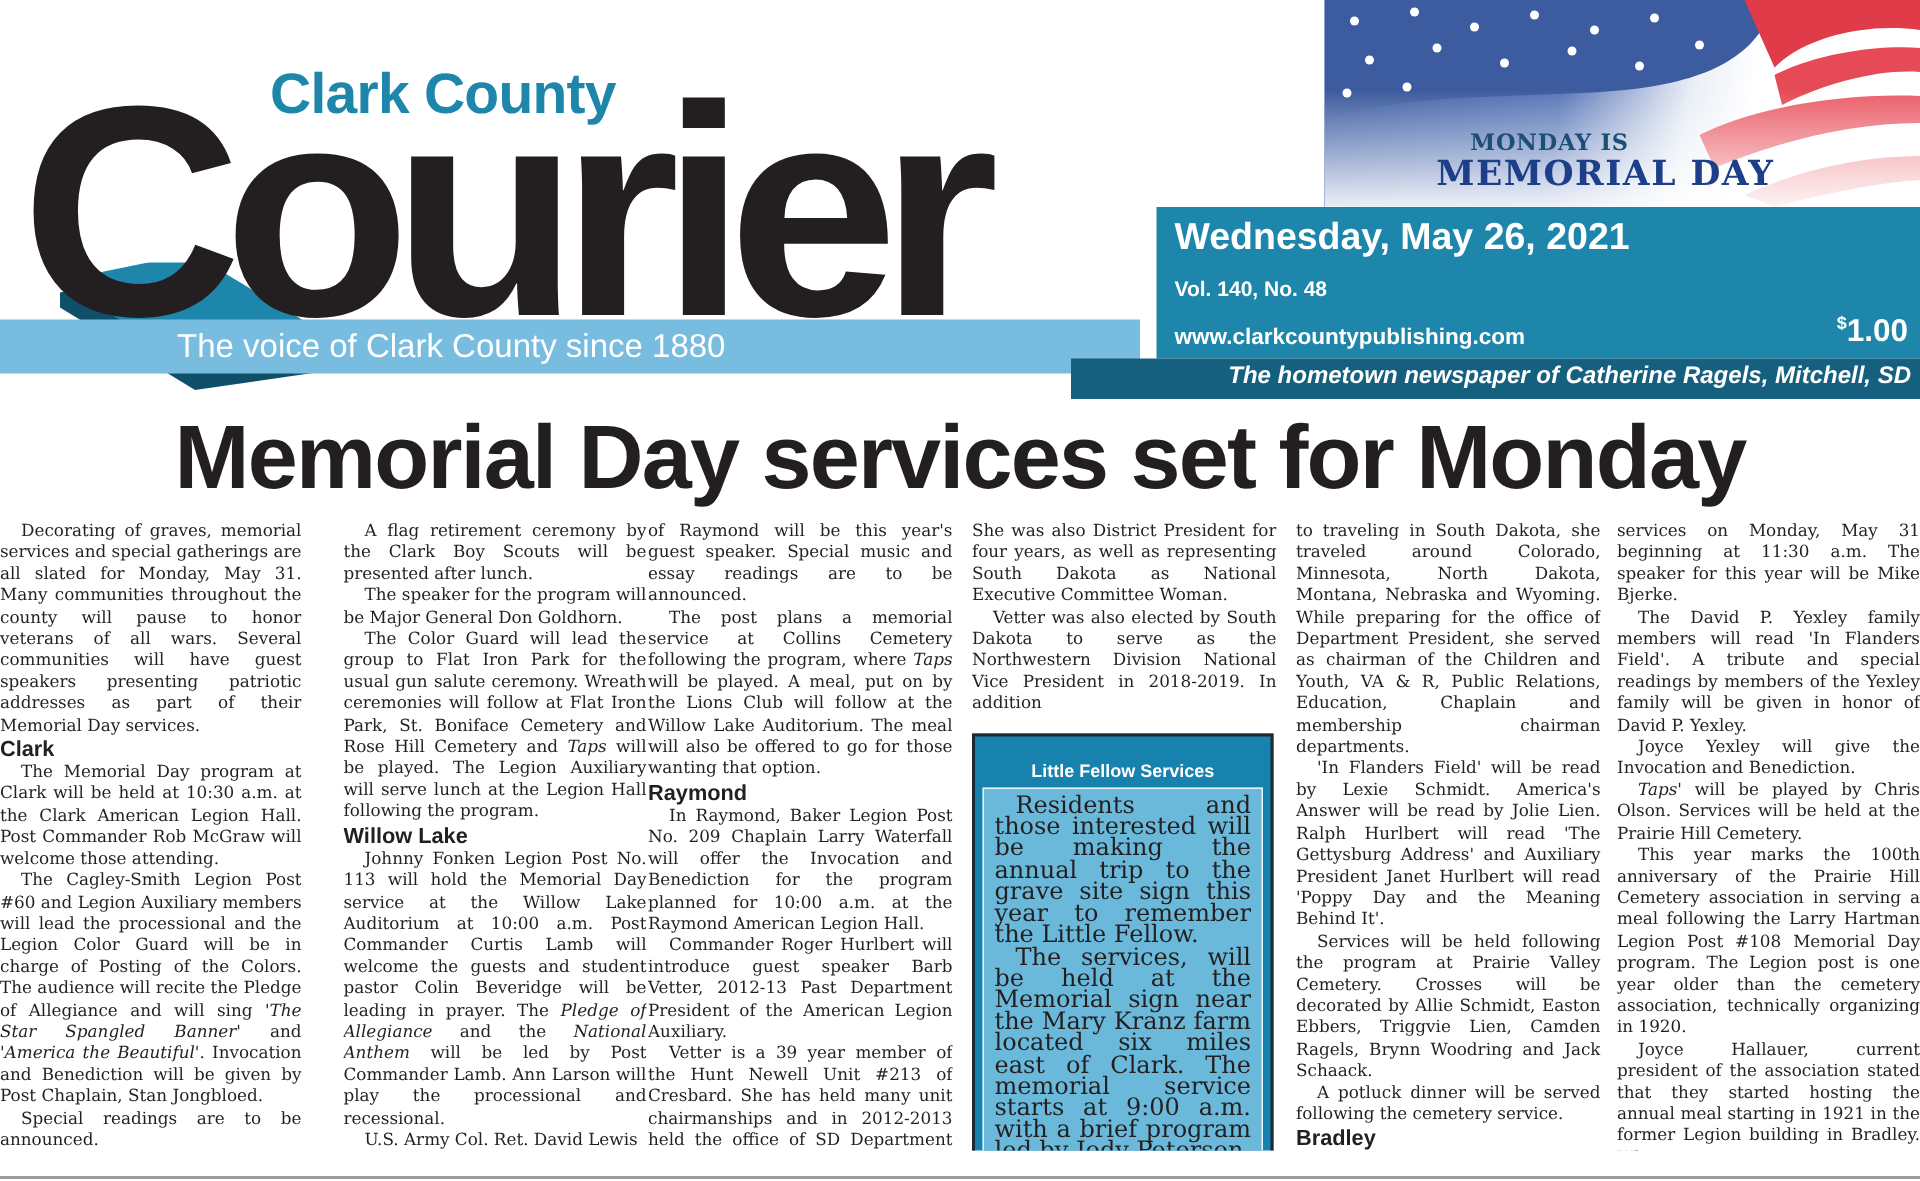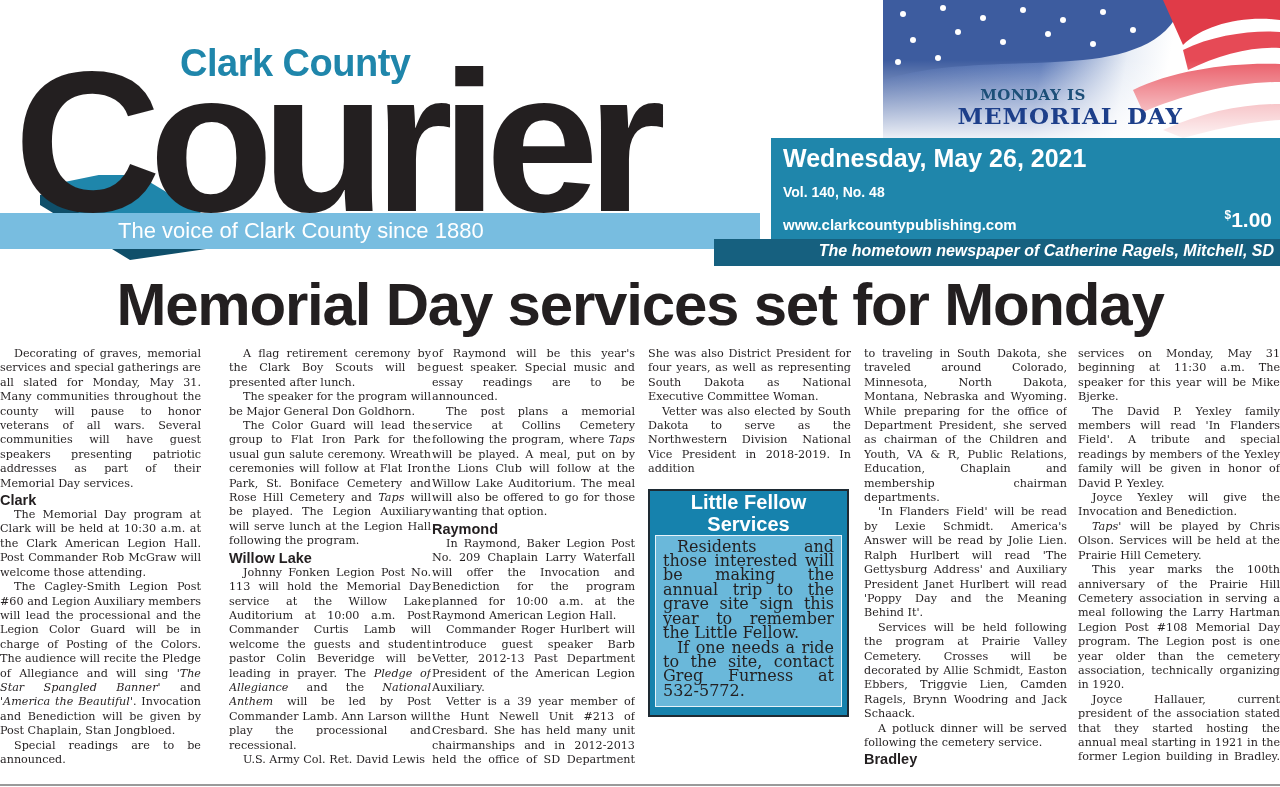--- a/index.html
+++ b/index.html
@@ -102,22 +102,22 @@
   .c3 { left: 432px; width: 203px; }
   .c4 { left: 648px; width: 203px; }
   .c5 { left: 864px; width: 203px; }
   .c6 { left: 1078px; width: 202px; }
 
   .sidebar-box {
     margin-top: 12px; width: 201px; background: #1682ad;
     border: 2px solid #1e2a33; padding: 0 5px 8px 5px;
   }
   .sidebar-title {
-    font-family: "Liberation Sans", sans-serif; font-weight: bold; font-size: 20px;
-    color: #ffffff; text-align: center; line-height: 22px;
+    font-family: "Liberation Sans", sans-serif; font-weight: bold; font-size: 12px;
+    color: #ffffff; text-align: center; line-height: 22px; margin-top: 12px;
   }
   .sidebar-inner {
     background: #6ab8da; border: 1px solid #e6f3fa; padding: 4px 7px 8px 7px;
     font-size: 16px; line-height: 14.4px; color: #231f20;
   }
 
   .bottom-rule {
     position: absolute; left: 0; top: 784px; width: 1280px; height: 2px; background: #9a9a9a;
   }
 </style>
@@ -209,20 +209,21 @@
     <p>Vetter is a 39 year member of the Hunt Newell Unit #213 of Cresbard. She has held many unit chairmanships and in 2012-2013 held the office of SD Department President.</p>
   </div>
 
   <div class="col c4">
     <p class="noindent">She was also District President for four years, as well as representing South Dakota as National Executive Committee Woman.</p>
     <p>Vetter was also elected by South Dakota to serve as the Northwestern Division National Vice President in 2018-2019.  In addition</p>
     <div class="sidebar-box">
       <div class="sidebar-title">Little Fellow Services</div>
       <div class="sidebar-inner">
         <p>Residents and those interested will be making the annual trip to the grave site sign this year to remember the Little Fellow.</p>
+        <p>The services, will be held at the Memorial sign near the Mary Kranz farm located six miles east of Clark. The memorial service starts at 9:00 a.m. with a brief program led by Jody Peterson.</p>
         <p>If one needs a ride to the site, contact Greg Furness at 532-5772.</p>
       </div>
     </div>
   </div>
 
   <div class="col c5">
     <p class="noindent">to traveling in South Dakota, she traveled around Colorado, Minnesota, North Dakota, Montana, Nebraska and Wyoming.  While preparing for the office of Department President, she served as chairman of the Children and Youth, VA &amp; R, Public Relations, Education, Chaplain and membership chairman departments.</p>
     <p>'In Flanders Field' will be read by Lexie Schmidt.  America's Answer will be read by Jolie Lien. Ralph Hurlbert will read 'The Gettysburg Address' and Auxiliary President Janet Hurlbert will read 'Poppy Day and the Meaning Behind It'.</p>
     <p>Services will be held following the program at Prairie Valley Cemetery.  Crosses will be decorated by Allie Schmidt, Easton Ebbers, Triggvie Lien, Camden Ragels, Brynn Woodring and Jack Schaack.</p>
     <p>A potluck dinner will be served following the cemetery service.</p>

